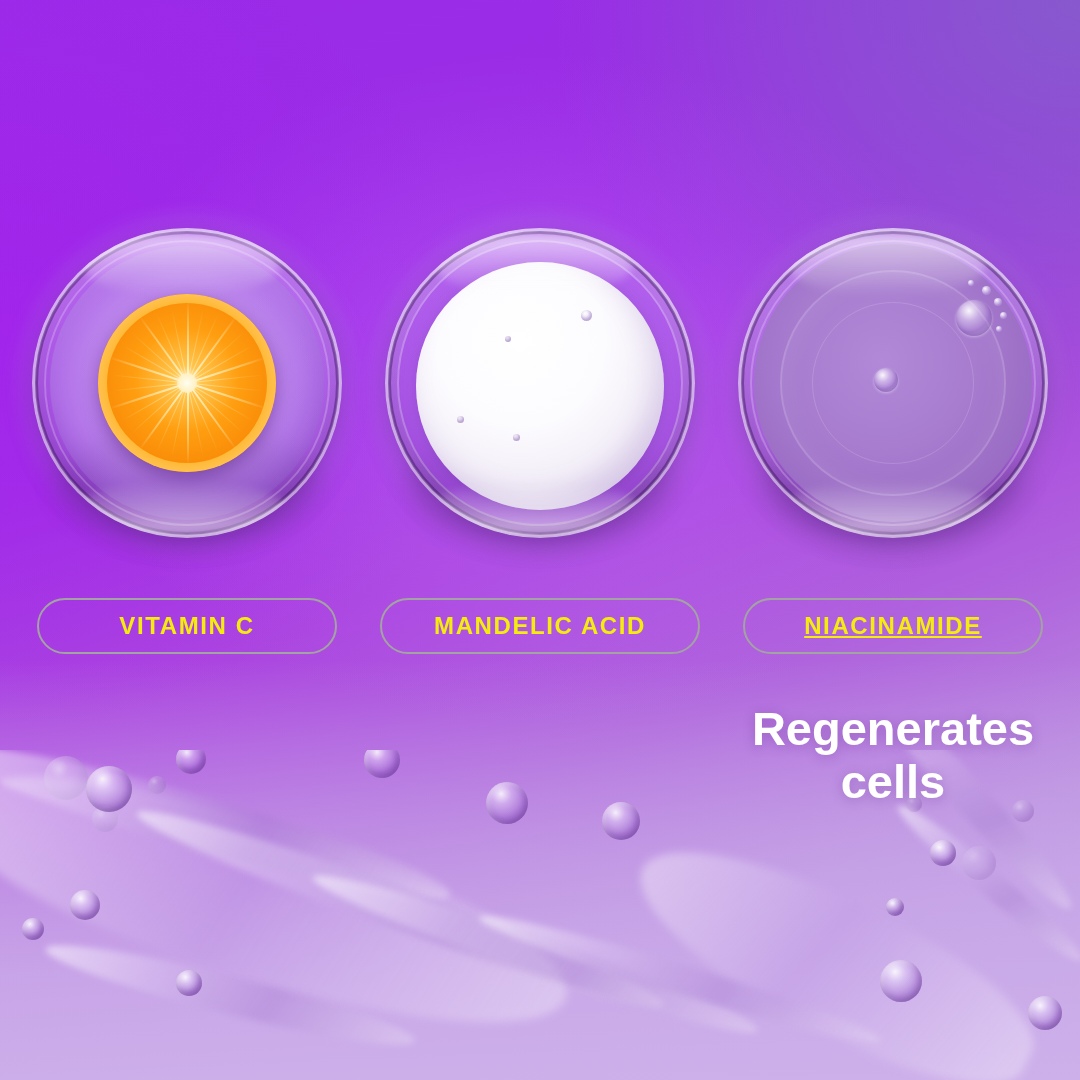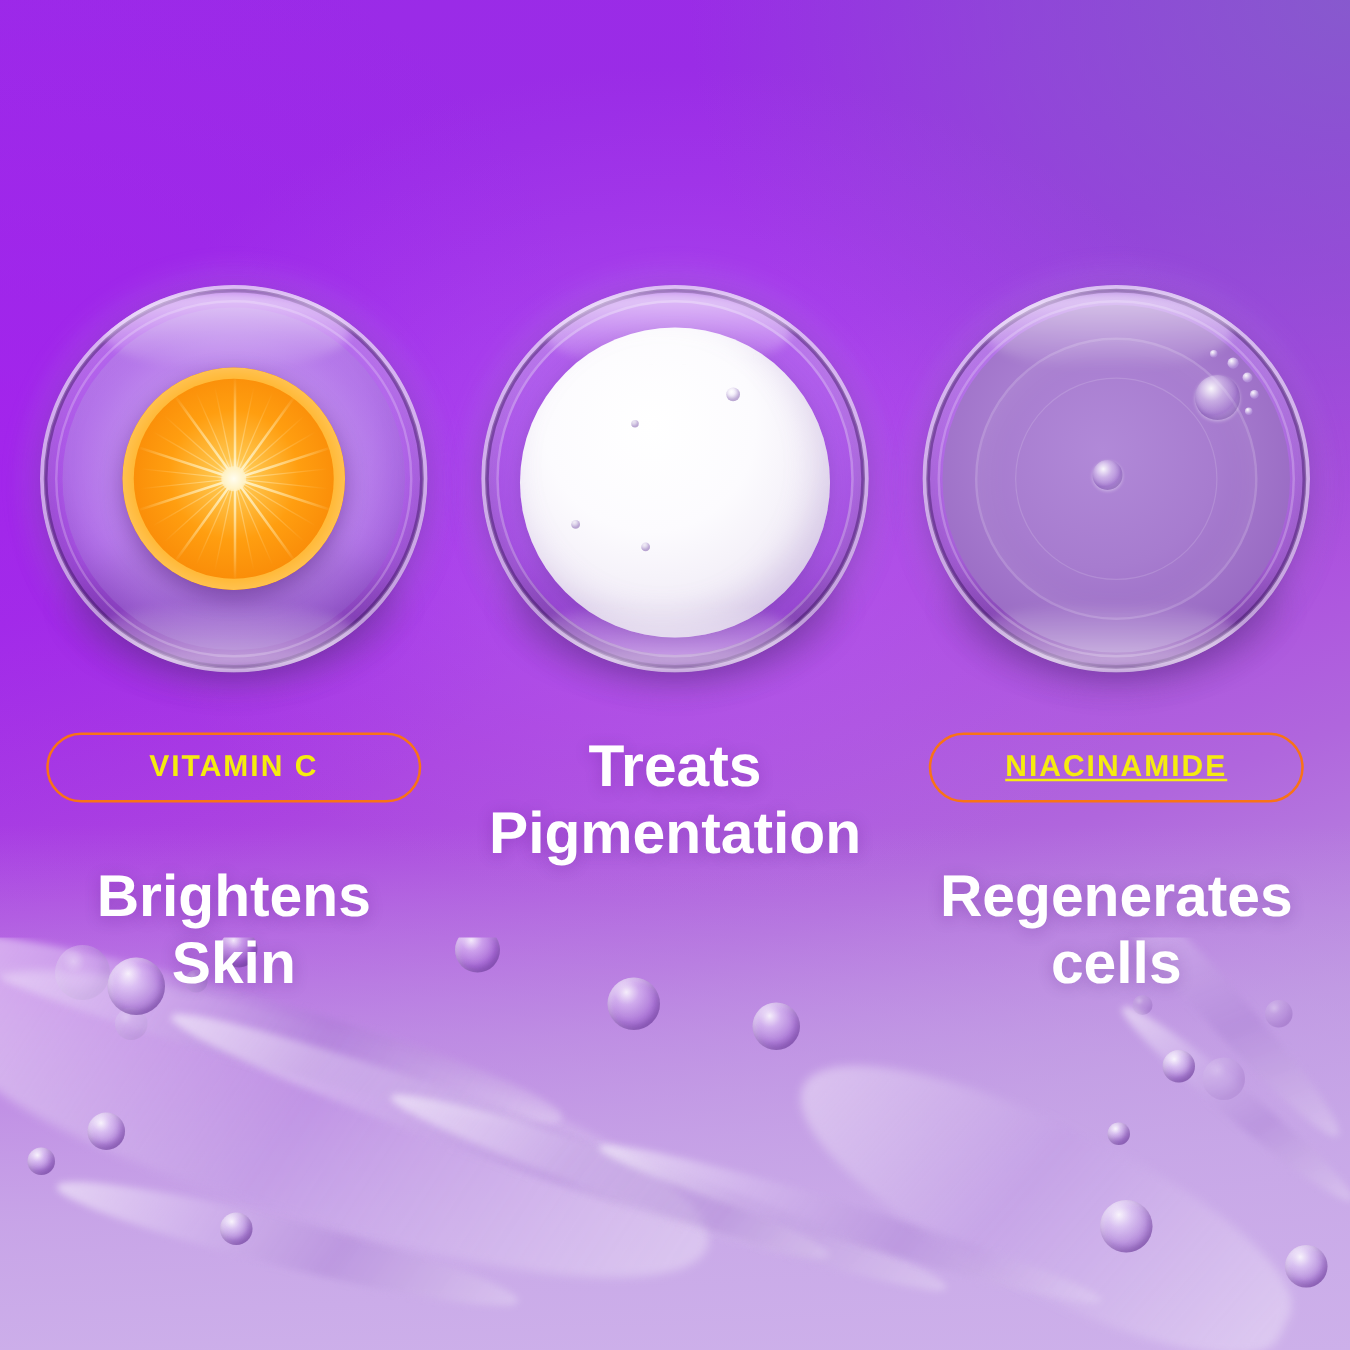--- a/index.html
+++ b/index.html
@@ -337,22 +337,22 @@
     box-shadow: inset -1px -2px 4px rgba(90,50,140,0.40), 0 1px 3px rgba(255,255,255,0.4);
   }
   .cluster-dot {
     position: absolute;
     border-radius: 50%;
     background: radial-gradient(circle at 35% 30%, rgba(255,255,255,0.95), rgba(200,175,235,0.5) 60%, rgba(150,110,200,0.3) 100%);
   }
 
   
   .pill {
-    margin-top: 48px;
-    border: 2px solid #f97316;
+    margin-top: 60px;
+    border: 2px solid #a3a3a3;
     border-radius: 40px;
     color: #F5EC0F;
     font-size: 24px;
     font-weight: bold;
     letter-spacing: 1.6px;
     padding: 12px 26px;
     white-space: nowrap;
     text-align: center;
     box-sizing: border-box;
   }
@@ -462,22 +462,20 @@
             </div>
           </div>
           <div class="rim-outer"></div>
           <div class="rim-dark"></div>
           <div class="rim-inner"></div>
           <div class="rim-spec-top"></div>
           <div class="rim-spec-bottom"></div>
         </div>
       </div>
       <div class="pill pill-1">VITAMIN C</div>
-      <div class="benefit">Brightens
-Skin</div>
     </div>
 
     <div class="col">
       <div class="dish">
         <div class="dish-halo"></div>
         <div class="dish-shadow"></div>
         <div class="dish-glass">
           <div class="liquid-powderbed"></div>
           <div class="powder-speckle"></div>
           <div class="powder"></div>
@@ -485,22 +483,21 @@
           <div class="micro-bubble" style="left:120px; top:108px; width:6px; height:6px;"></div>
           <div class="micro-bubble" style="left:72px;  top:188px; width:7px; height:7px;"></div>
           <div class="micro-bubble" style="left:128px; top:206px; width:7px; height:7px;"></div>
           <div class="rim-outer"></div>
           <div class="rim-dark"></div>
           <div class="rim-inner"></div>
           <div class="rim-spec-top"></div>
           <div class="rim-spec-bottom"></div>
         </div>
       </div>
-      <div class="benefit">Treats
-Pigmentation</div>
+      <div class="pill pill-2">MANDELIC ACID</div>
     </div>
 
     <div class="col">
       <div class="dish">
         <div class="dish-halo"></div>
         <div class="dish-shadow"></div>
         <div class="dish-glass">
           <div class="liquid-purple"></div>
           <div class="ring-a"></div>
           <div class="ring-b"></div>

